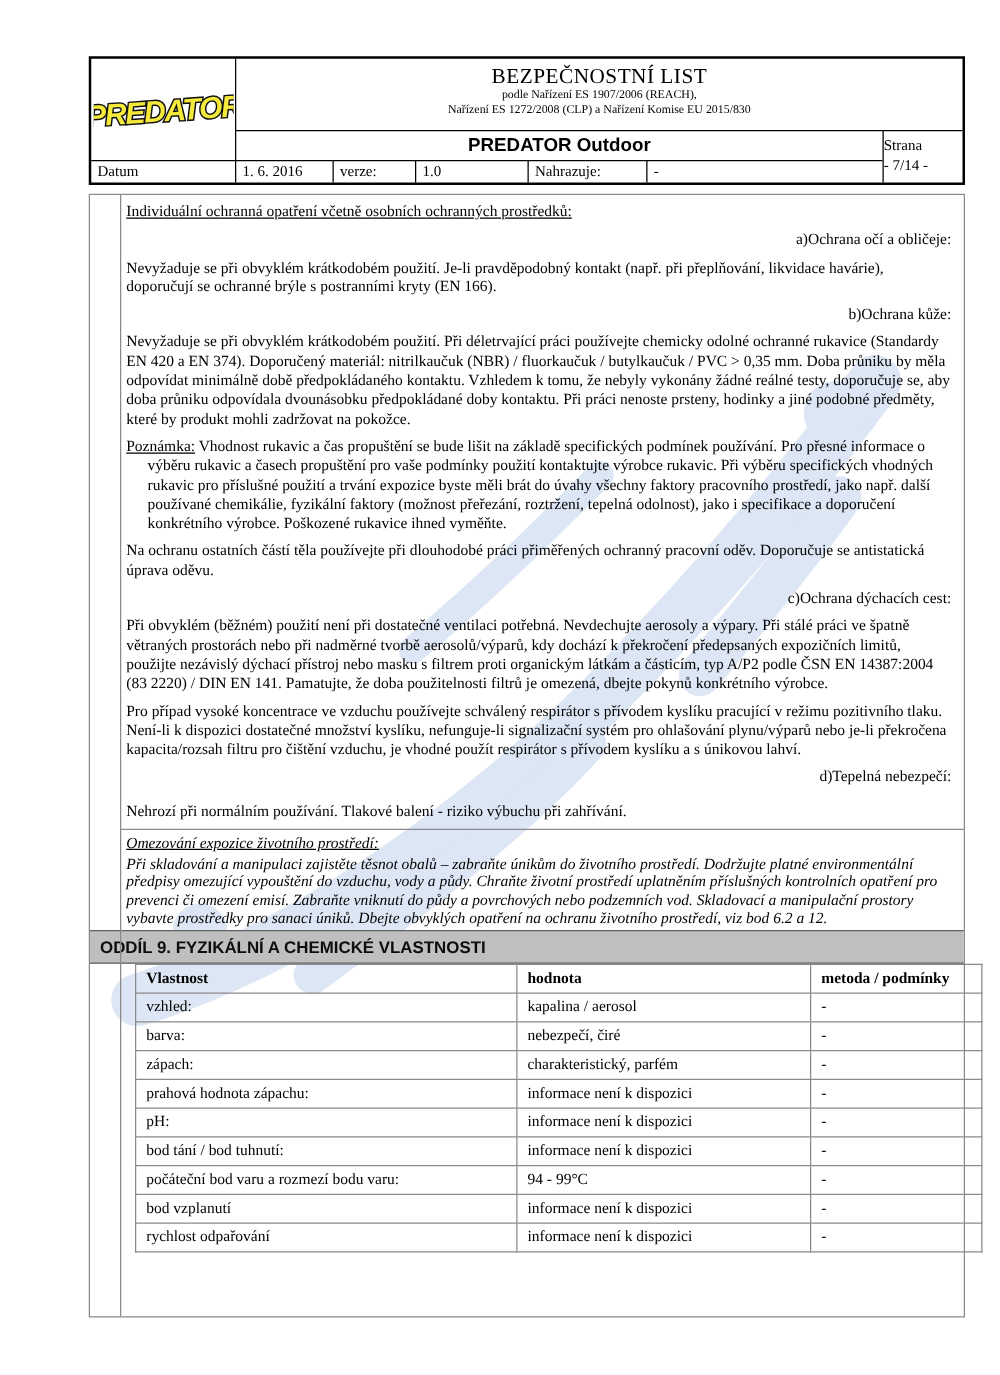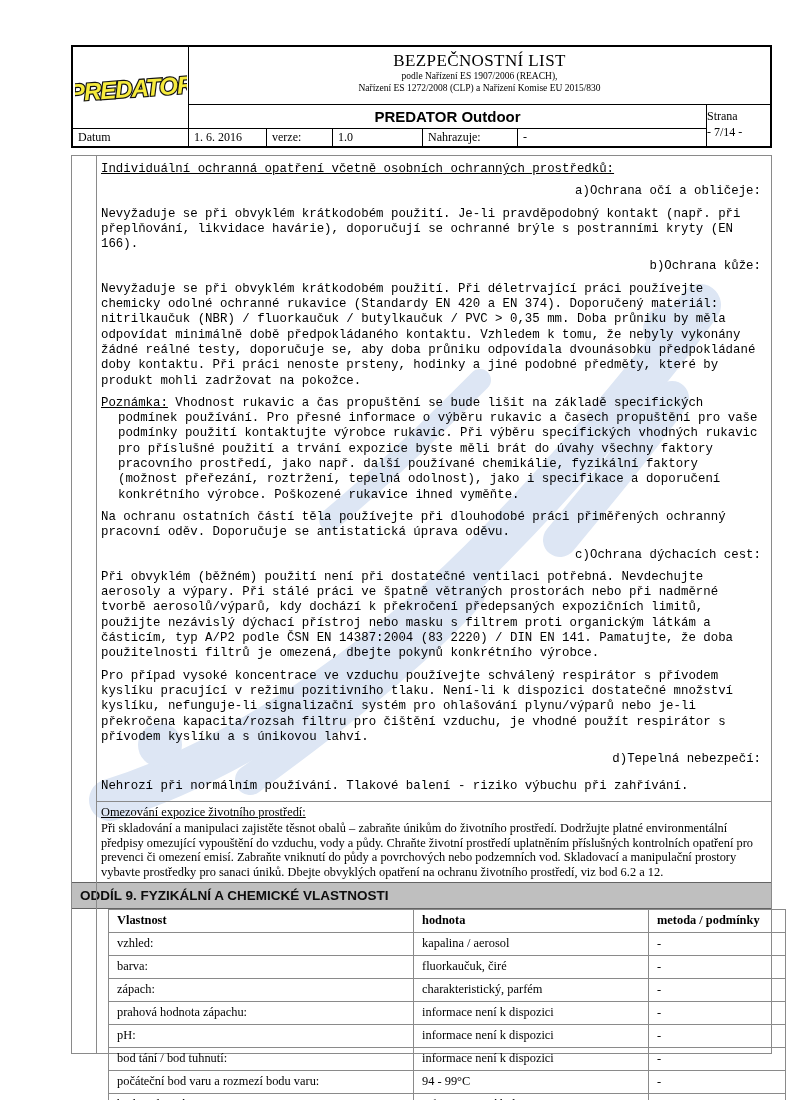--- a/index.html
+++ b/index.html
@@ -36,23 +36,23 @@
   .frame{position:absolute;left:71px;top:155px;width:701px;height:899px;
          border:1px solid #8a8a8a;box-sizing:border-box;}
   .innerline{position:absolute;left:24px;top:0;width:1px;height:100%;background:#8a8a8a;}
   .blk{margin-left:24px;padding:6px 10px 4px 5px;font-size:12.4px;line-height:15.3px;}
   .blk p{margin:0 0 7px 0;}
   .u{text-decoration:underline;}
   .item-title{margin:0 0 0 0;text-align:right;}
   .mk{display:inline-block;width:17px;}
   .ind{margin-left:17px;}
   .hang{padding-left:17px;text-indent:-17px;}
-  .divider{border-bottom:1px solid #8a8a8a;font-family:Liberation Mono, monospace;}
+  .divider{border-bottom:1px solid #8a8a8a;}
   .env{line-height:14.6px;padding-top:3px;padding-bottom:0;}
-  .env p{margin:0 0 2px 0;}
+  .env p{margin:0 0 2px 0;font-style:italic;}
 
   
   .bar{height:25px;background:#bfbfbf;border-top:1px solid #636363;border-bottom:1px solid #636363;
        font-family:"Liberation Sans",sans-serif;font-weight:bold;font-size:13.5px;
        line-height:25px;padding-left:8px;color:#0d0d0d;}
   .sub91{display:flex;padding:8px 0 7px 0;font-weight:bold;font-size:12.6px;}
   .sub91 .num{width:24px;text-align:center;flex:0 0 24px;}
   .sub91 .stx{padding-left:6px;}
   table.props{border-collapse:collapse;margin-left:36px;width:677px;table-layout:fixed;
               font-size:12.4px;}
@@ -145,21 +145,21 @@
         <th>hodnota</th>
         <th>metoda / podmínky</th>
       </tr>
       <tr>
             <td>vzhled:</td>
             <td>kapalina / aerosol</td>
             <td>-</td>
           </tr>
       <tr>
             <td>barva:</td>
-            <td>fluorkaučuk, čiré</td>
+            <td>nebezpečí, čiré</td>
             <td>-</td>
           </tr>
       <tr>
             <td>zápach:</td>
             <td>charakteristický, parfém</td>
             <td>-</td>
           </tr>
       <tr>
             <td>prahová hodnota zápachu:</td>
             <td>informace není k dispozici</td>
@@ -178,17 +178,22 @@
       <tr>
             <td>počáteční bod varu a rozmezí bodu varu:</td>
             <td>94 - 99°C</td>
             <td>-</td>
           </tr>
       <tr>
             <td>bod vzplanutí</td>
             <td>informace není k dispozici</td>
             <td>-</td>
           </tr>
+      <tr>
+            <td>rychlost odpařování</td>
+            <td>informace není k dispozici</td>
+            <td>-</td>
+          </tr>
     </tbody>
       </table>
   </div>
 
 </div>
 
 </body></html>

